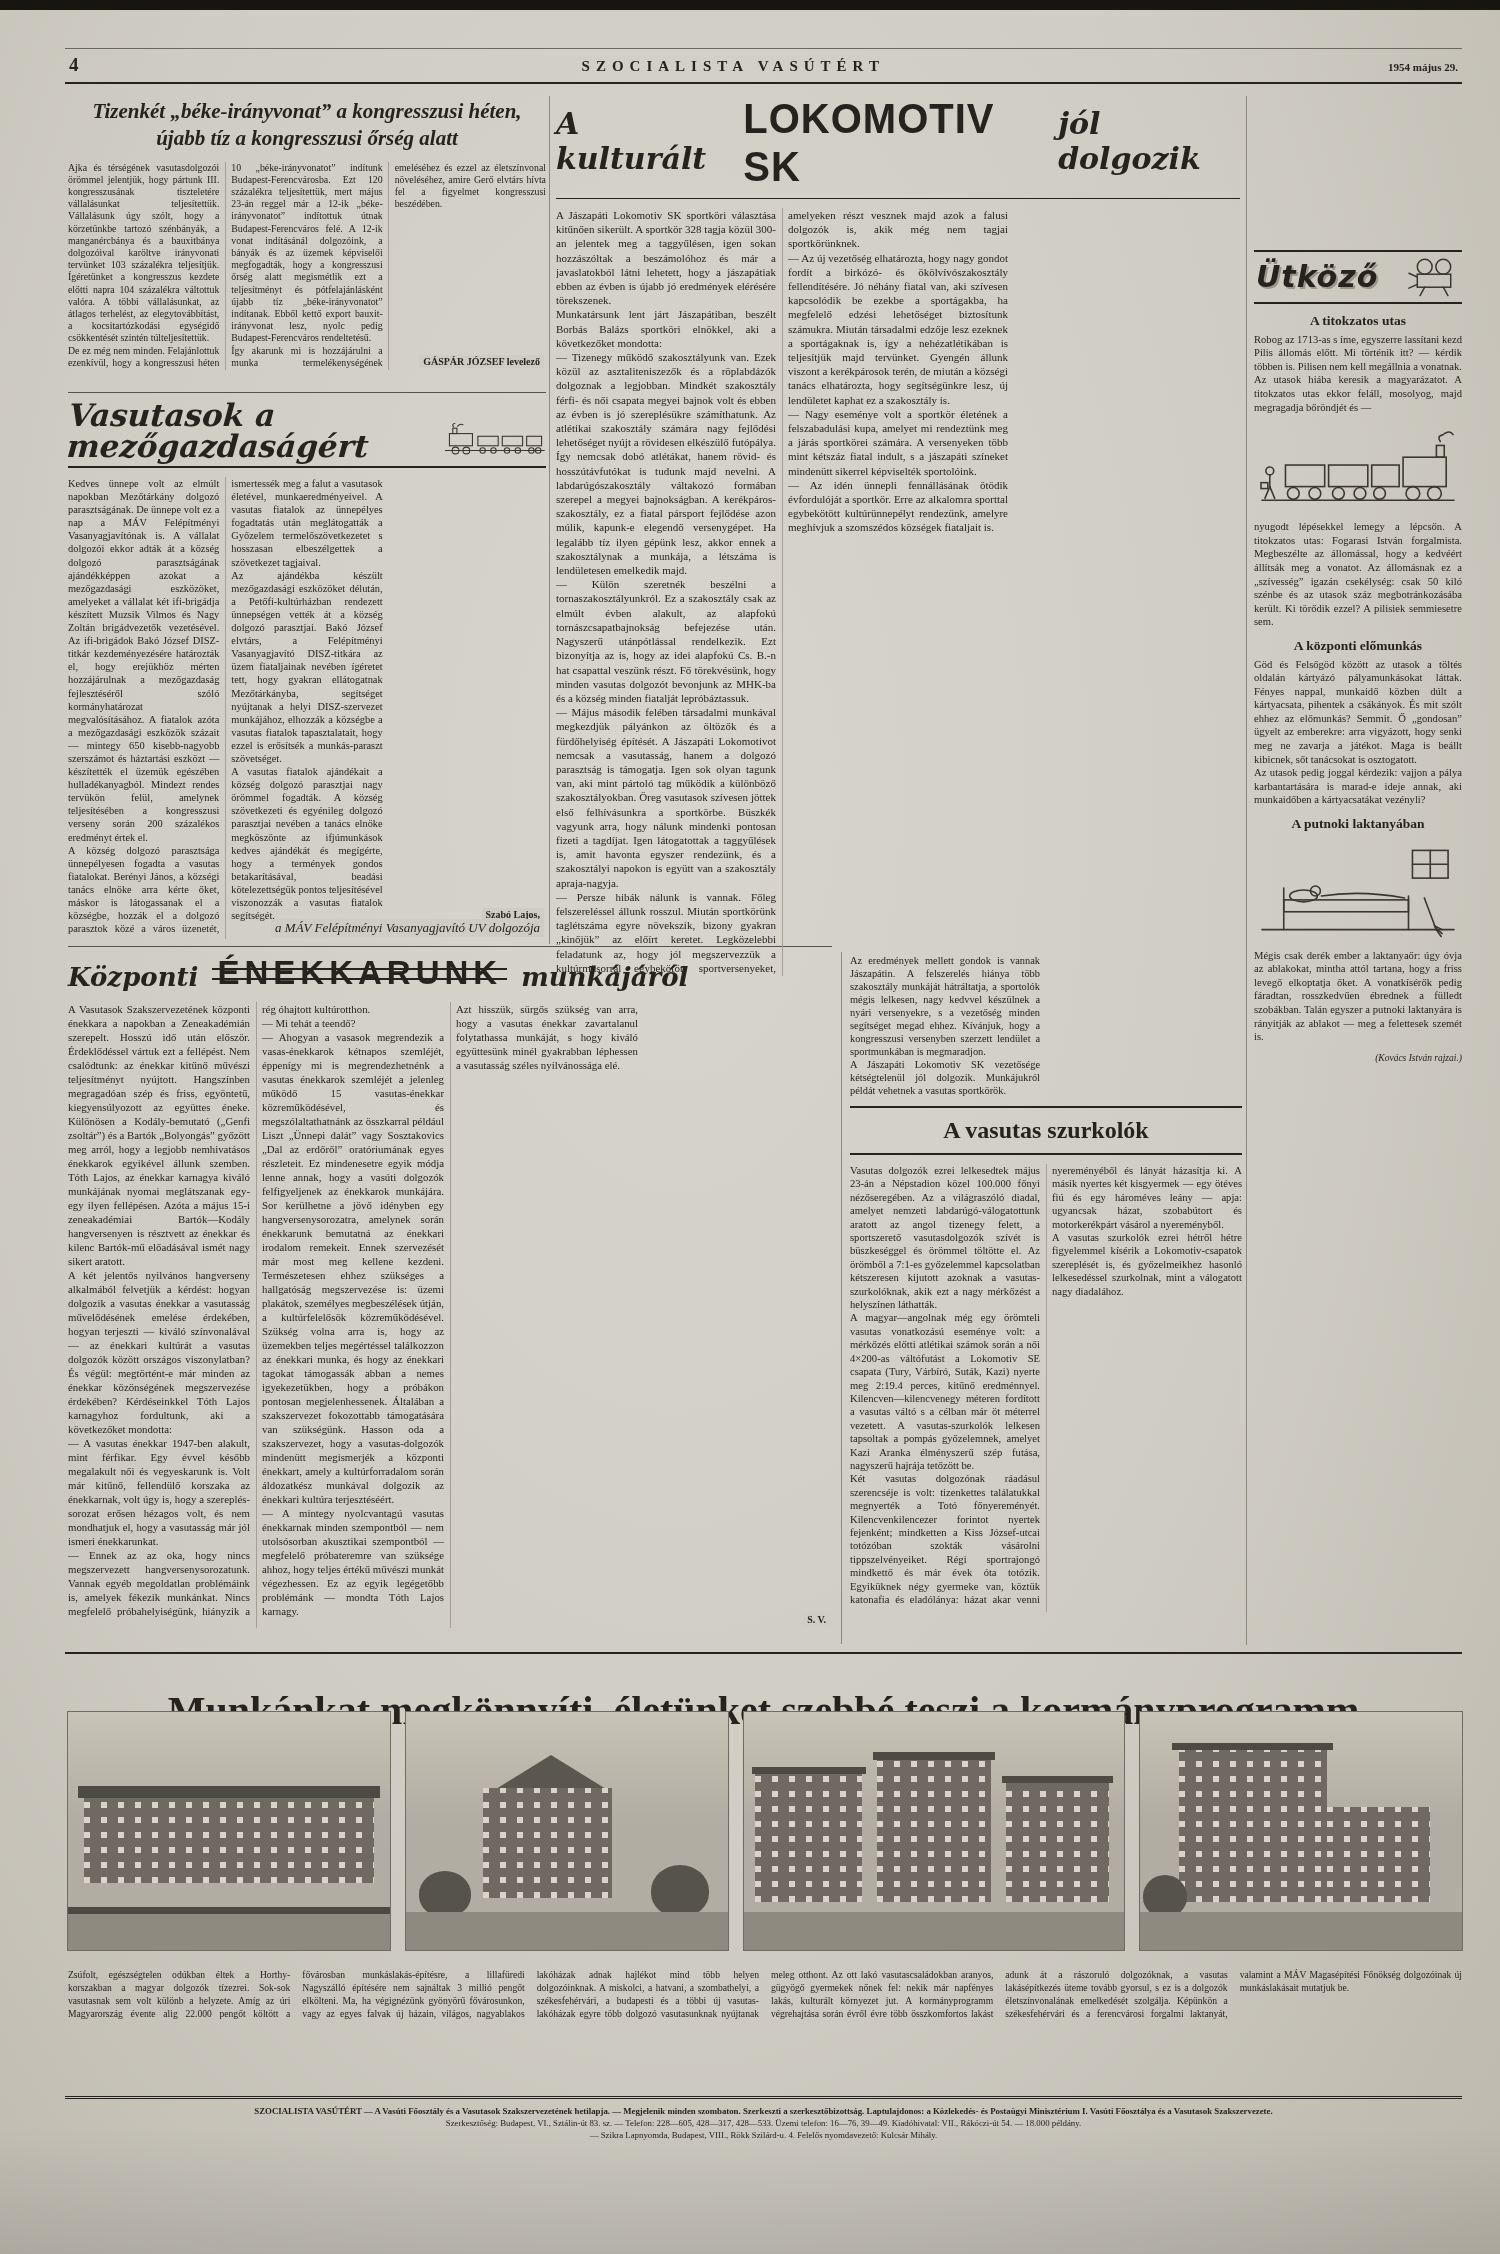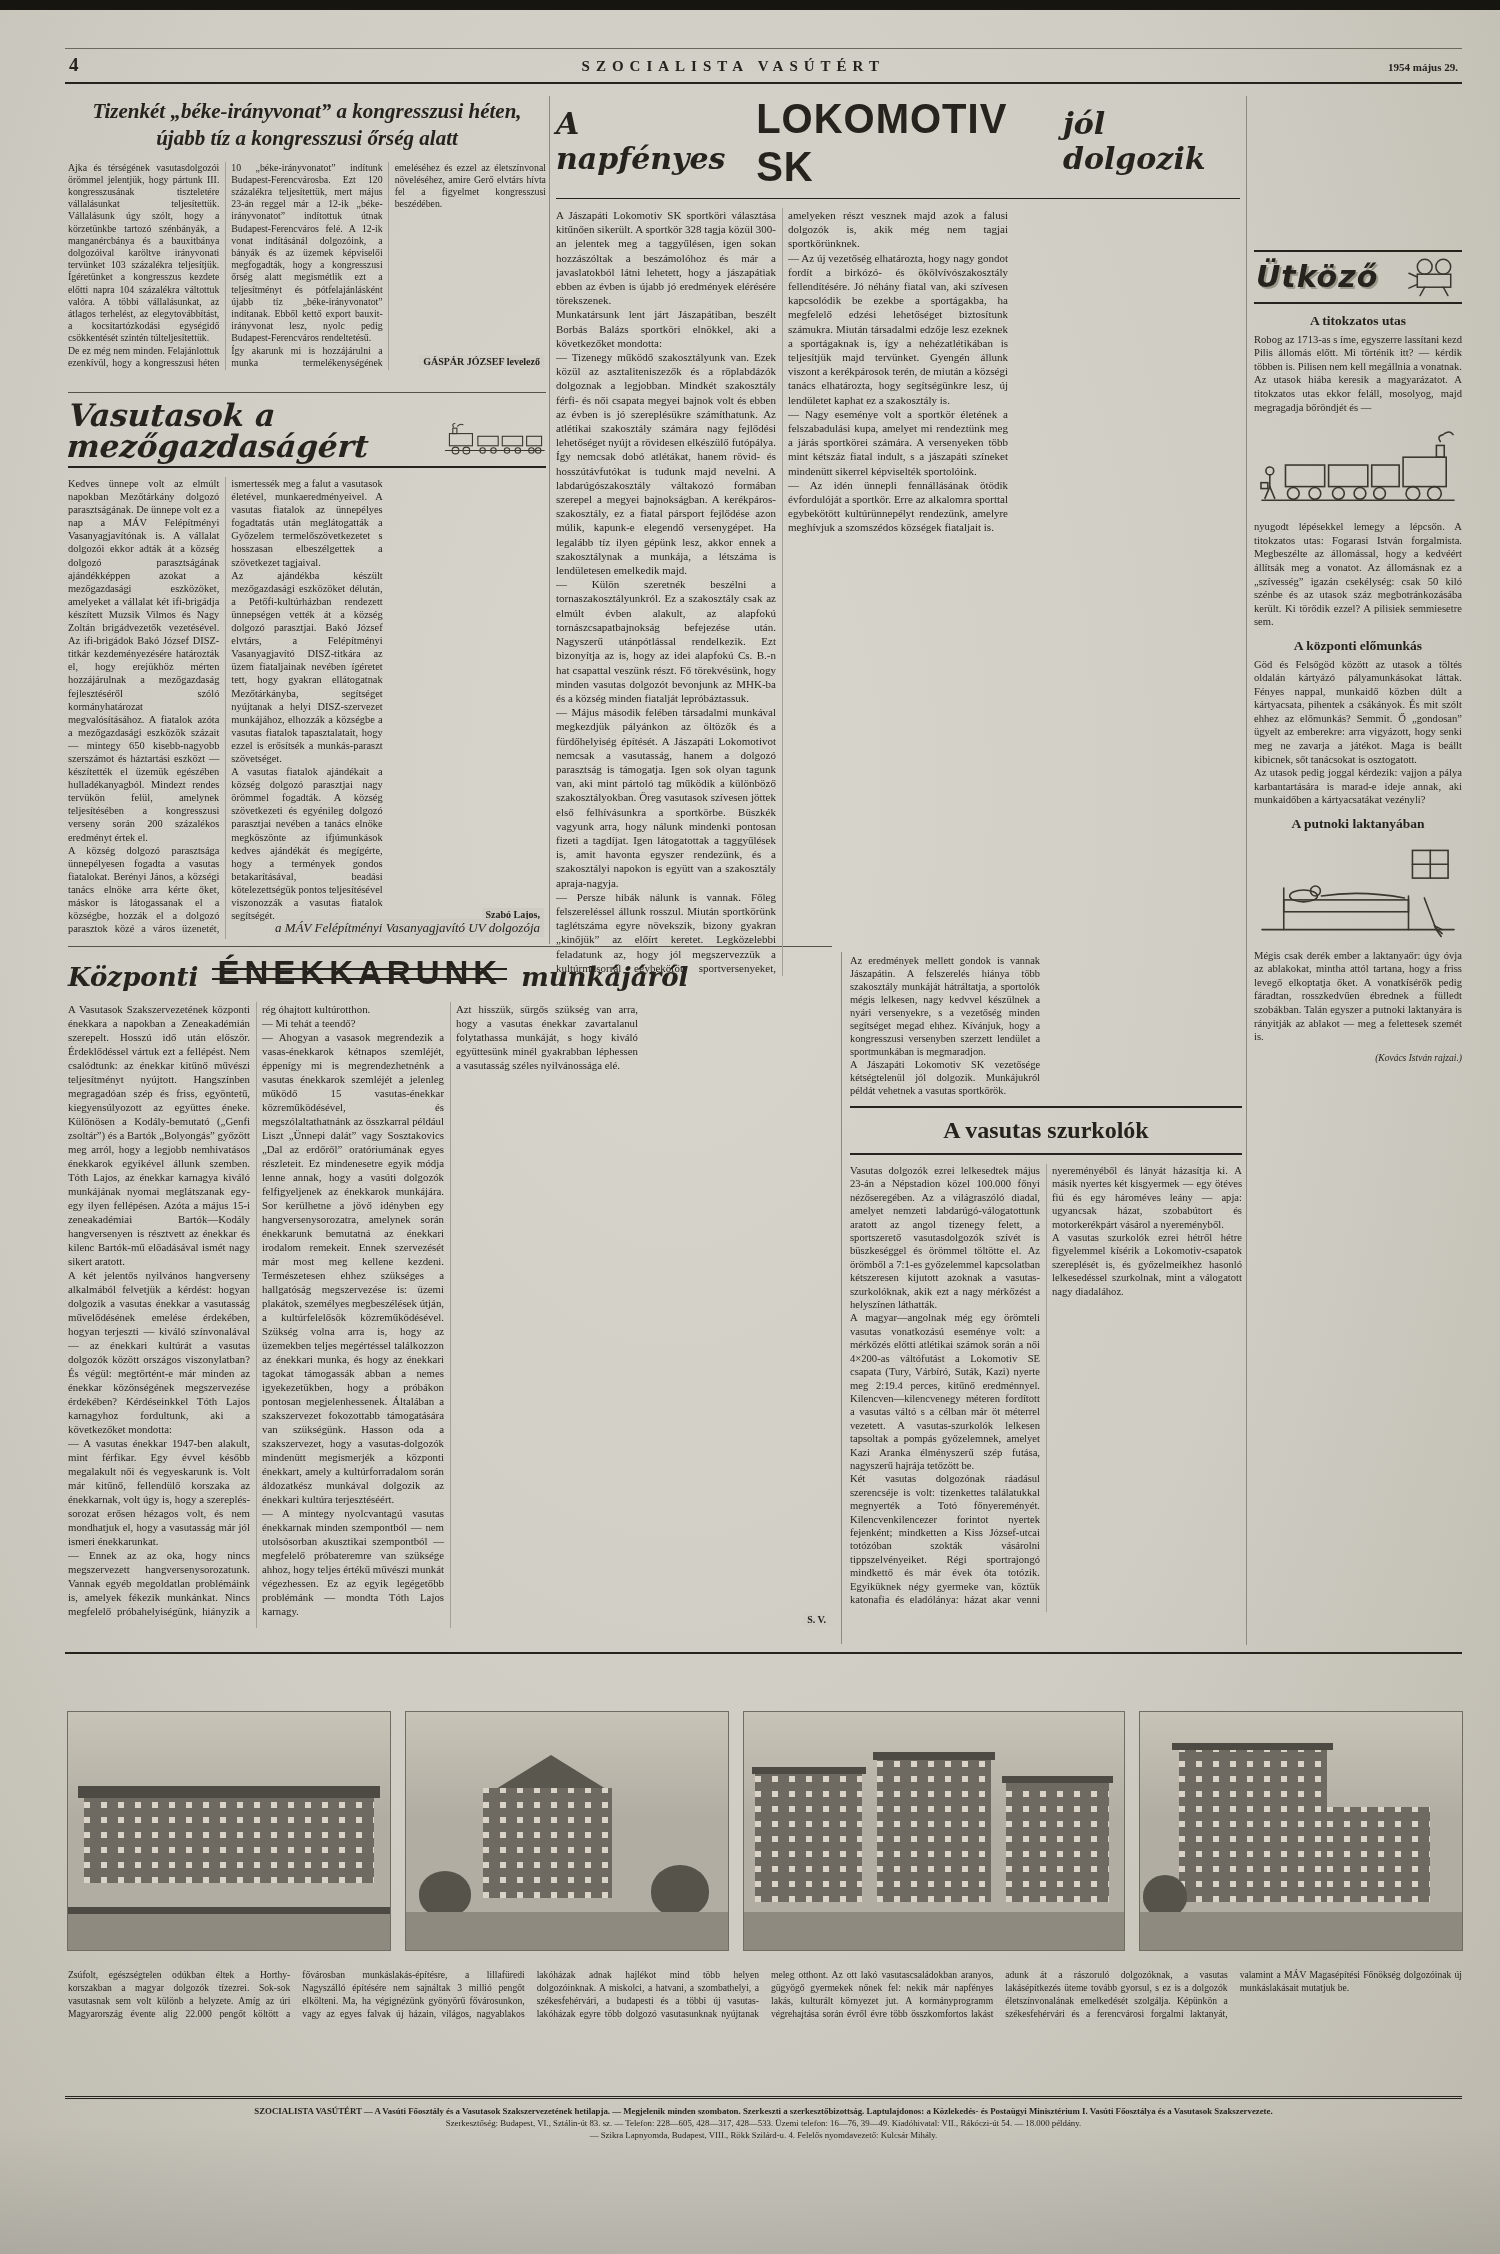--- a/index.html
+++ b/index.html
@@ -144,21 +144,21 @@
 A község dolgozó parasztsága ünnepélyesen fogadta a vasutas fiatalokat. Berényi János, a községi tanács elnöke arra kérte őket, máskor is látogassanak el a községbe, hozzák el a dolgozó parasztok közé a város üzenetét, ismertessék meg a falut a vasutasok életével, munkaeredményeivel. A vasutas fiatalok az ünnepélyes fogadtatás után meglátogatták a Győzelem termelőszövetkezetet s hosszasan elbeszélgettek a szövetkezet tagjaival.
 Az ajándékba készült mezőgazdasági eszközöket délután, a Petőfi-kultúrházban rendezett ünnepségen vették át a község dolgozó parasztjai. Bakó József elvtárs, a Felépítményi Vasanyagjavító DISZ-titkára az üzem fiataljainak nevében ígéretet tett, hogy gyakran ellátogatnak Mezőtárkányba, segítséget nyújtanak a helyi DISZ-szervezet munkájához, elhozzák a községbe a vasutas fiatalok tapasztalatait, hogy ezzel is erősítsék a munkás-paraszt szövetséget.
 A vasutas fiatalok ajándékait a község dolgozó parasztjai nagy örömmel fogadták. A község szövetkezeti és egyénileg dolgozó parasztjai nevében a tanács elnöke megköszönte az ifjúmunkások kedves ajándékát és megígérte, hogy a termények gondos betakarításával, beadási kötelezettségük pontos teljesítésével viszonozzák a vasutas fiatalok segítségét.</div>
       <div class="sig-abs" style="right:2px;bottom:18px;">Szabó Lajos,</div>
       <div class="sig-abs" style="right:2px;bottom:2px;font-weight:normal;font-style:italic;font-size:13px;text-align:center;">a MÁV Felépítményi Vasanyagjavító UV dolgozója</div>
     </div>
   </section>
 
   <section class="block" style="left:556px;top:96px;width:684px;">
     <div class="loko-headrow">
-      <span class="script loko-script">A napfényes</span>
+      <span class="script loko-script">A kulturált</span>
       <span class="loko-caps">LOKOMOTIV SK</span>
       <span class="script loko-script">jól dolgozik</span>
     </div>
     <div class="cols loko-cols bodytext">A Jászapáti Lokomotiv SK sportköri választása kitűnően sikerült. A sportkör 328 tagja közül 300-an jelentek meg a taggyűlésen, igen sokan hozzászóltak a beszámolóhoz és már a javaslatokból látni lehetett, hogy a jászapátiak ebben az évben is újabb jó eredmények elérésére törekszenek.
 Munkatársunk lent járt Jászapátiban, beszélt Borbás Balázs sportköri elnökkel, aki a következőket mondotta:
 — Tizenegy működő szakosztályunk van. Ezek közül az asztaliteniszezők és a röplabdázók dolgoznak a legjobban. Mindkét szakosztály férfi- és női csapata megyei bajnok volt és ebben az évben is jó szereplésükre számíthatunk. Az atlétikai szakosztály számára nagy fejlődési lehetőséget nyújt a rövidesen elkészülő futópálya. Így nemcsak dobó atlétákat, hanem rövid- és hosszútávfutókat is tudunk majd nevelni. A labdarúgószakosztály váltakozó formában szerepel a megyei bajnokságban. A kerékpáros-szakosztály, ez a fiatal pársport fejlődése azon múlik, kapunk-e elegendő versenygépet. Ha legalább tíz ilyen gépünk lesz, akkor ennek a szakosztálynak a munkája, a létszáma is lendületesen emelkedik majd.
 — Külön szeretnék beszélni a tornaszakosztályunkról. Ez a szakosztály csak az elmúlt évben alakult, az alapfokú tornászcsapatbajnokság befejezése után. Nagyszerű utánpótlással rendelkezik. Ezt bizonyítja az is, hogy az idei alapfokú Cs. B.-n hat csapattal veszünk részt. Fő törekvésünk, hogy minden vasutas dolgozót bevonjunk az MHK-ba és a község minden fiatalját lepróbáztassuk.
 — Május második felében társadalmi munkával megkezdjük pályánkon az öltözők és a fürdőhelyiség építését. A Jászapáti Lokomotivot nemcsak a vasutasság, hanem a dolgozó parasztság is támogatja. Igen sok olyan tagunk van, aki mint pártoló tag működik a különböző szakosztályokban. Öreg vasutasok szívesen jöttek első felhívásunkra a sportkörbe. Büszkék vagyunk arra, hogy nálunk mindenki pontosan fizeti a tagdíjat. Igen látogatottak a taggyűlések is, amit havonta egyszer rendezünk, és a szakosztályi napokon is együtt van a szakosztály apraja-nagyja.
 — Persze hibák nálunk is vannak. Főleg felszereléssel állunk rosszul. Miután sportkörünk taglétszáma egyre növekszik, bizony gyakran „kinőjük” az előírt keretet. Legközelebbi feladatunk az, hogy jól megszervezzük a kultúrműsorral egybekötött sportversenyeket, amelyeken részt vesznek majd azok a falusi dolgozók is, akik még nem tagjai sportkörünknek.
 — Az új vezetőség elhatározta, hogy nagy gondot fordít a birkózó- és ökölvívószakosztály fellendítésére. Jó néhány fiatal van, aki szívesen kapcsolódik be ezekbe a sportágakba, ha megfelelő edzési lehetőséget biztosítunk számukra. Miután társadalmi edzője lesz ezeknek a sportágaknak is, így a nehézatlétikában is teljesítjük majd tervünket. Gyengén állunk viszont a kerékpárosok terén, de miután a községi tanács elhatározta, hogy segítségünkre lesz, új lendületet kaphat ez a szakosztály is.
@@ -248,20 +248,21 @@
   <section class="block" style="left:850px;top:954px;width:392px;">
     <div class="cols tail2-cols bodytext">Az eredmények mellett gondok is vannak Jászapátin. A felszerelés hiánya több szakosztály munkáját hátráltatja, a sportolók mégis lelkesen, nagy kedvvel készülnek a nyári versenyekre, s a vezetőség minden segítséget megad ehhez. Kívánjuk, hogy a kongresszusi versenyben szerzett lendület a sportmunkában is megmaradjon.
 A Jászapáti Lokomotiv SK vezetősége kétségtelenül jól dolgozik. Munkájukról példát vehetnek a vasutas sportkörök.</div>
     <h2 class="fans-headbox">A vasutas szurkolók</h2>
     <div class="cols fans-cols bodytext">Vasutas dolgozók ezrei lelkesedtek május 23-án a Népstadion közel 100.000 főnyi nézőseregében. Az a világraszóló diadal, amelyet nemzeti labdarúgó-válogatottunk aratott az angol tizenegy felett, a sportszerető vasutasdolgozók szívét is büszkeséggel és örömmel töltötte el. Az örömből a 7:1-es győzelemmel kapcsolatban kétszeresen kijutott azoknak a vasutas-szurkolóknak, akik ezt a nagy mérkőzést a helyszínen láthatták.
 A magyar—angolnak még egy örömteli vasutas vonatkozású eseménye volt: a mérkőzés előtti atlétikai számok során a női 4×200-as váltófutást a Lokomotiv SE csapata (Tury, Várbíró, Suták, Kazi) nyerte meg 2:19.4 perces, kitűnő eredménnyel. Kilencven—kilencvenegy méteren fordított a vasutas váltó s a célban már öt méterrel vezetett. A vasutas-szurkolók lelkesen tapsoltak a pompás győzelemnek, amelyet Kazi Aranka élményszerű szép futása, nagyszerű hajrája tetőzött be.
 Két vasutas dolgozónak ráadásul szerencséje is volt: tizenkettes találatukkal megnyerték a Totó főnyereményét. Kilencvenkilencezer forintot nyertek fejenként; mindketten a Kiss József-utcai totózóban szokták vásárolni tippszelvényeiket. Régi sportrajongó mindkettő és már évek óta totózik. Egyiküknek négy gyermeke van, köztük katonafia és eladólánya: házat akar venni nyereményéből és lányát házasítja ki. A másik nyertes két kisgyermek — egy ötéves fiú és egy hároméves leány — apja: ugyancsak házat, szobabútort és motorkerékpárt vásárol a nyereményből.
 A vasutas szurkolók ezrei hétről hétre figyelemmel kísérik a Lokomotiv-csapatok szereplését is, és győzelmeikhez hasonló lelkesedéssel szurkolnak, mint a válogatott nagy diadalához.</div>
   </section>
 
+  <h1 class="program-head">Munkánkat megkönnyíti, életünket szebbé teszi a kormányprogramm</h1>
 
   <div class="photos">
     <div class="photo">
       <div class="sky"></div>
       <div class="bld wins" style="left:5%;right:5%;top:36%;height:36%;"></div>
       <div class="roof" style="left:3%;right:3%;top:31%;height:5%;"></div>
       <div class="ground"></div>
       <div class="roof" style="left:0;right:0;bottom:15%;height:3%;"></div>
     </div>
     <div class="photo">

